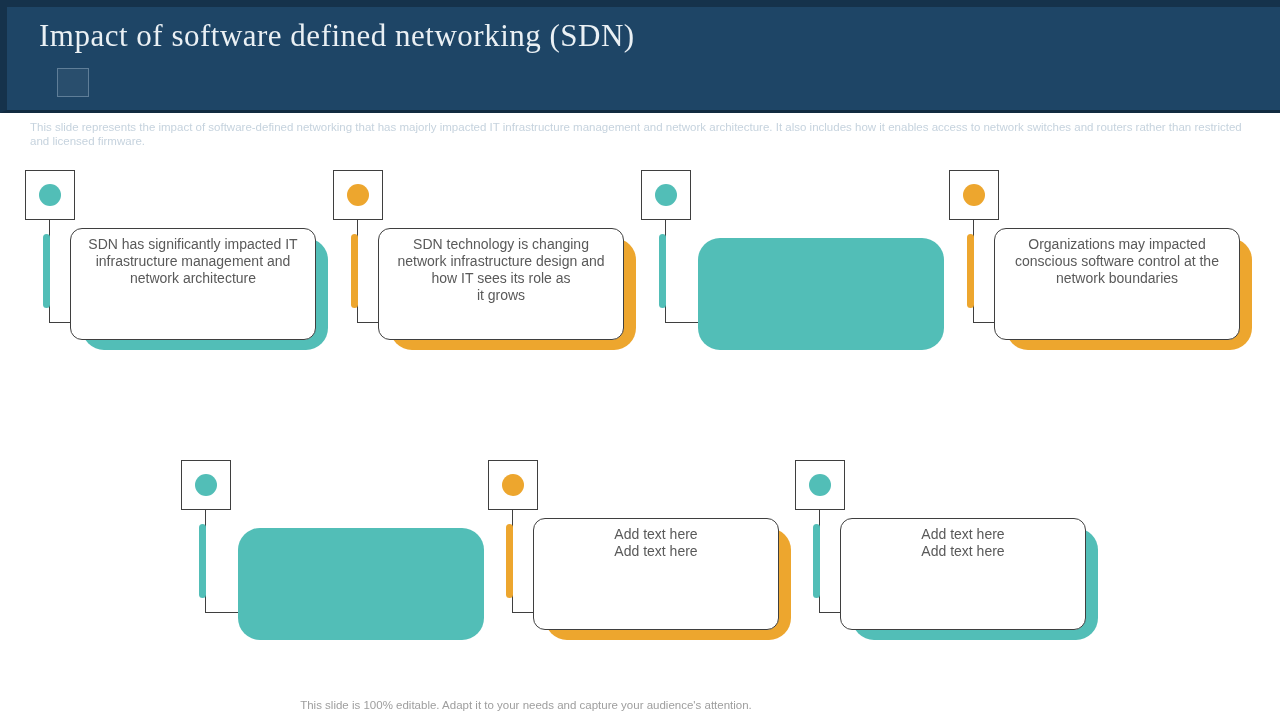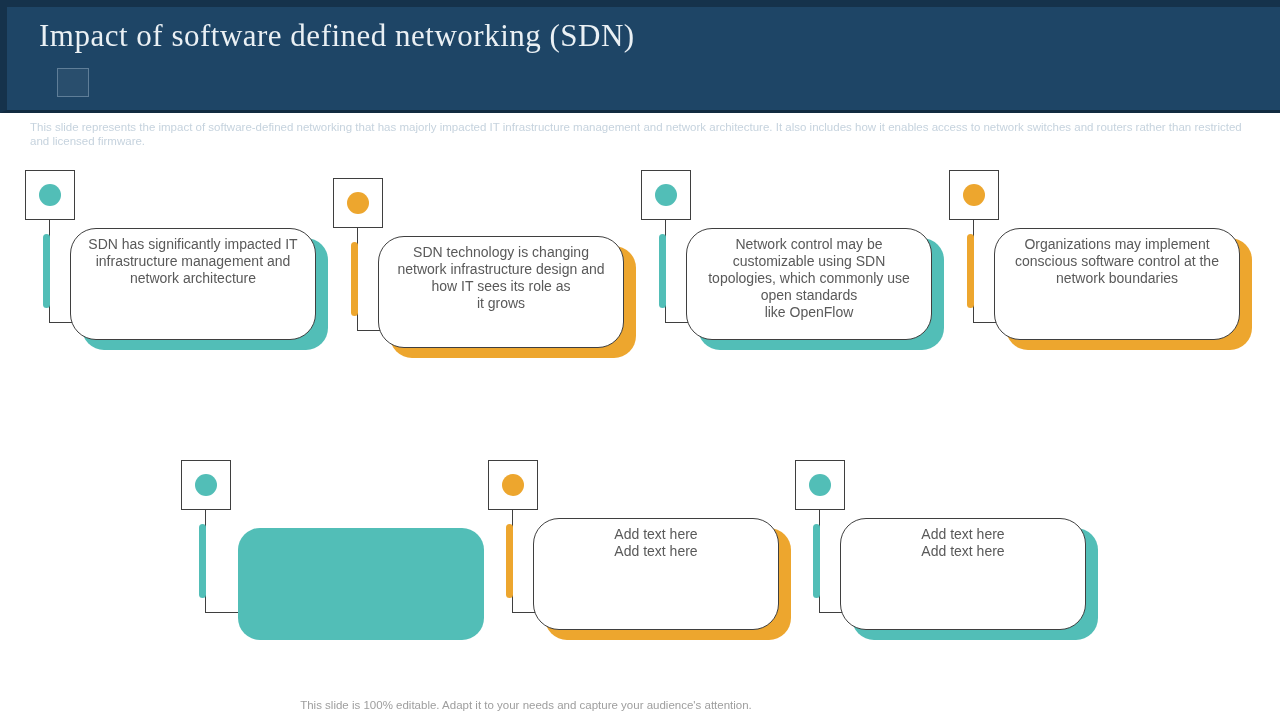--- a/index.html
+++ b/index.html
@@ -34,21 +34,21 @@
     font-size:11.5px;line-height:14px;color:#C6D3DE;margin-top:43px;
   }
   .artifact-box{
     position:absolute;left:57px;top:68px;width:32px;height:29px;
     border:1px solid #5F7E98;background:rgba(255,255,255,0.05);
   }
 
   
   .group{position:absolute;width:310px;height:190px;}
   .g0{left:25px;top:170px;}
-  .g1{left:333px;top:178px;}
+  .g1{left:333px;top:170px;}
   .g2{left:641px;top:170px;}
   .g3{left:949px;top:170px;}
   .g4{left:181px;top:460px;}
   .g5{left:488px;top:460px;}
   .g6{left:795px;top:460px;}
 
   .square{
     position:absolute;left:0;top:0;width:50px;height:50px;
     background:#fff;border:1px solid var(--line);
   }
@@ -56,21 +56,21 @@
     position:absolute;left:13px;top:13px;width:22px;height:22px;border-radius:50%;
   }
   .vline{position:absolute;left:24px;top:50px;width:1px;height:103px;background:var(--line);}
   .hline{position:absolute;left:24px;top:152px;width:34px;height:1px;background:var(--line);}
   .bar{position:absolute;left:18px;top:64px;width:7px;height:74px;border-radius:4px;}
 
   .card-shadow{
     position:absolute;left:57px;top:68px;width:246px;height:112px;border-radius:22px;
   }
   .card{
-    position:absolute;left:45px;top:58px;width:246px;height:112px;border-radius:26px;
+    position:absolute;left:45px;top:58px;width:246px;height:112px;border-radius:12px;
     background:#fff;border:1px solid var(--line);
     display:flex;justify-content:center;
     padding:7px 10px 0 10px;
   }
   .card-text{
     font-size:14px;line-height:17px;color:var(--cardtext);
     text-align:center;white-space:pre-line;
   }
 
   .teal .dot,.teal .bar,.teal .card-shadow{background:var(--teal);}
@@ -122,39 +122,32 @@
 </div>
 
 <div class="group g2 teal">
   <div class="vline"></div>
   <div class="hline"></div>
   <div class="bar"></div>
   <div class="square">
       <div class="dot"></div>
     </div>
   <div class="card-shadow"></div>
-  <div class="card">
-      <div class="card-text">Network control may be
-customizable using SDN
-topologies, which commonly use
-open standards
-like OpenFlow</div>
-    </div>
 </div>
 
 <div class="group g3 orange">
   <div class="vline"></div>
   <div class="hline"></div>
   <div class="bar"></div>
   <div class="square">
       <div class="dot"></div>
     </div>
   <div class="card-shadow"></div>
   <div class="card">
-      <div class="card-text">Organizations may implement
+      <div class="card-text">Organizations may impacted
 conscious software control at the
 network boundaries</div>
     </div>
 </div>
 
 <div class="group g4 teal">
   <div class="vline"></div>
   <div class="hline"></div>
   <div class="bar"></div>
   <div class="square">

